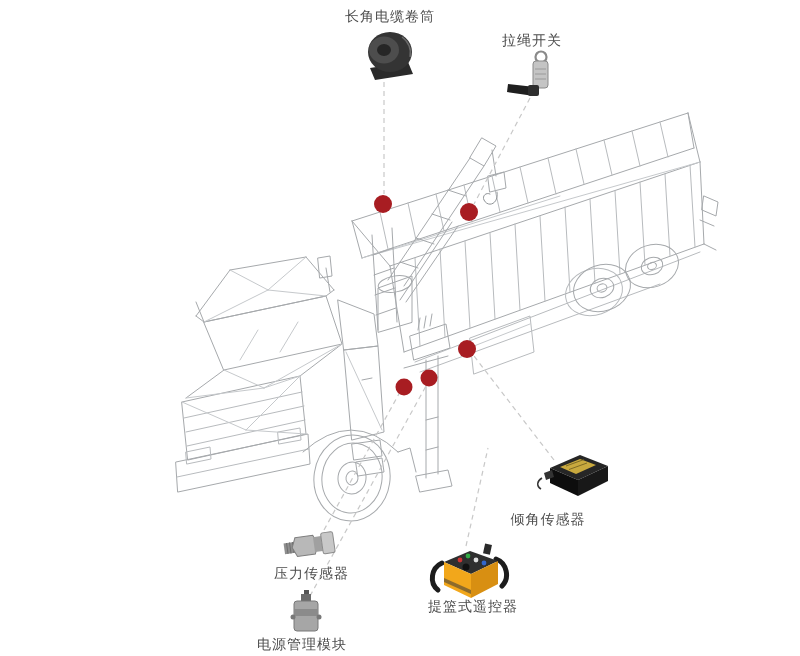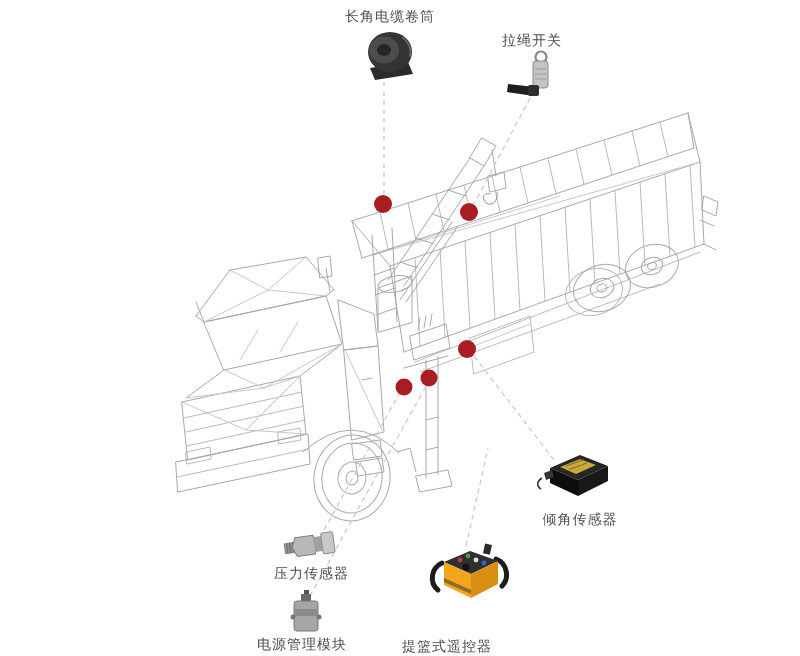--- a/index.html
+++ b/index.html
@@ -254,21 +254,21 @@
       <circle cx="476" cy="560" r="2.4" fill="#dddddd"></circle>
       <circle cx="484" cy="563" r="2.4" fill="#3366cc"></circle>
       <circle cx="466" cy="567" r="3.5" fill="#111111"></circle>
     </g>
   </svg>
 
   <div class="lbl" style="left:336px;top:8px;width:108px;">长角电缆卷筒</div>
 
   <div class="lbl" style="left:488px;top:32px;width:88px;">拉绳开关</div>
 
-  <div class="lbl" style="left:532px;top:511px;width:96px;">倾角传感器</div>
+  <div class="lbl" style="left:500px;top:511px;width:96px;">倾角传感器</div>
 
   <div class="lbl" style="left:253px;top:565px;width:96px;text-align:right;">压力传感器</div>
 
   <div class="lbl" style="left:250px;top:636px;width:104px;">电源管理模块</div>
 
-  <div class="lbl" style="left:395px;top:598px;width:104px;margin-top:40px;">提篮式遥控器</div>
+  <div class="lbl" style="left:421px;top:598px;width:104px;">提篮式遥控器</div>
 
 </div>
 
 </body></html>

